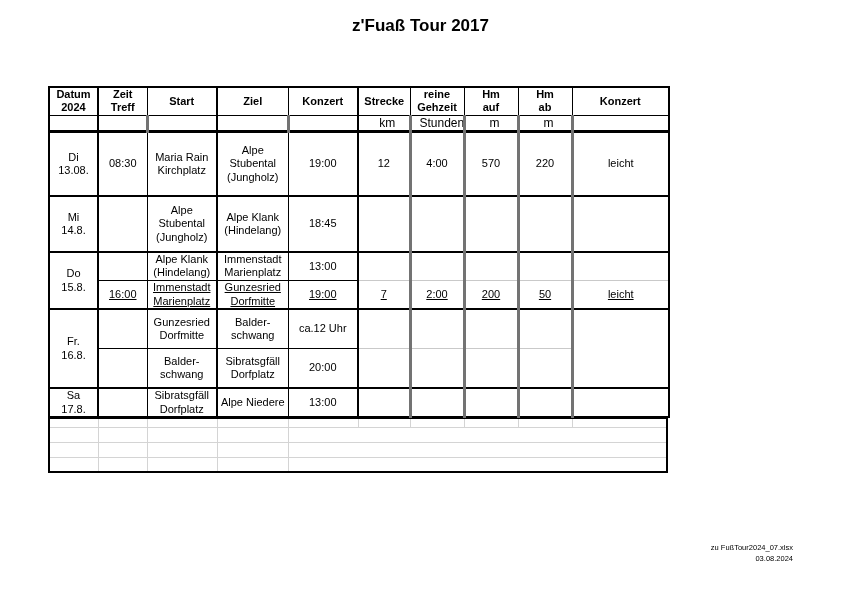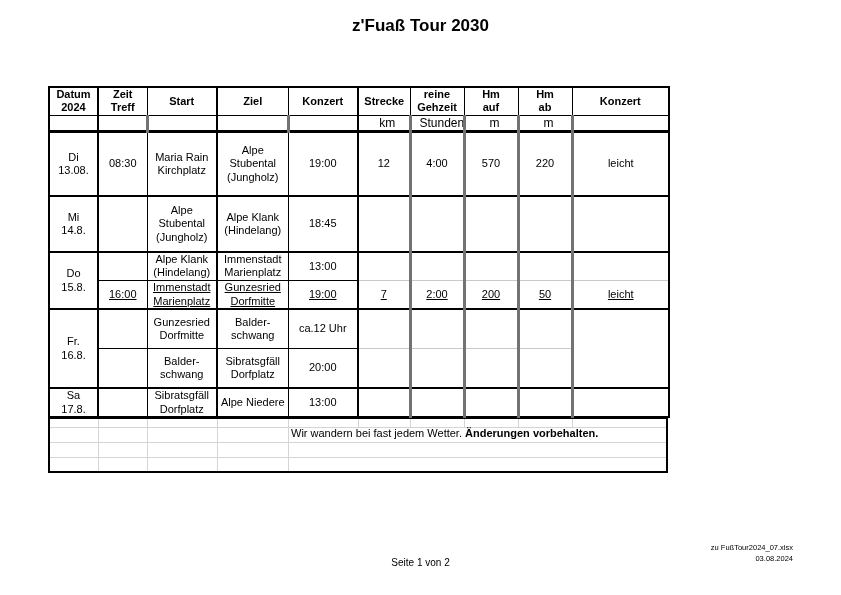--- a/index.html
+++ b/index.html
@@ -38,21 +38,21 @@
   .b{font-weight:bold;}
   .gap{margin-left:32px;}
   .pf-center{position:absolute;left:0;right:0;top:557px;text-align:center;font-size:10px;}
   .pf-right{position:absolute;right:48px;top:542px;text-align:right;font-size:7.5px;line-height:11px;}
 </style>
 </head>
 <body>
 
 <div class="page">
 
-  <h1 class="title">z'Fuaß Tour 2030</h1>
+  <h1 class="title">z'Fuaß Tour 2017</h1>
 
   <div class="tablewrap">
     <table class="tour">
       <colgroup>
         <col style="width:49px">
           <col style="width:49px">
           <col style="width:70px">
           <col style="width:71px">
         <col style="width:70px">
           <col style="width:52px">
@@ -209,24 +209,22 @@
       <div class="vline" style="left:48px"></div>
       <div class="vline" style="left:97px"></div>
       <div class="vline" style="left:167px"></div>
       <div class="vline" style="left:238px"></div>
       <div class="vline-s" style="left:308px"></div>
       <div class="vline-s" style="left:360px"></div>
       <div class="vline-s" style="left:414px"></div>
       <div class="vline-s" style="left:468px"></div>
       <div class="vline-s" style="left:522px"></div>
       <div class="notes-text">
-        <div><span>Wir wandern bei fast jedem Wetter. </span><span class="b">Änderungen vorbehalten.</span></div>
       </div>
     </div>
   </div>
 
-  <div class="pf-center">Seite 1 von 2</div>
   <div class="pf-right">
     <div>zu FußTour2024_07.xlsx</div>
     <div>03.08.2024</div>
   </div>
 
 </div>
 
 </body></html>

